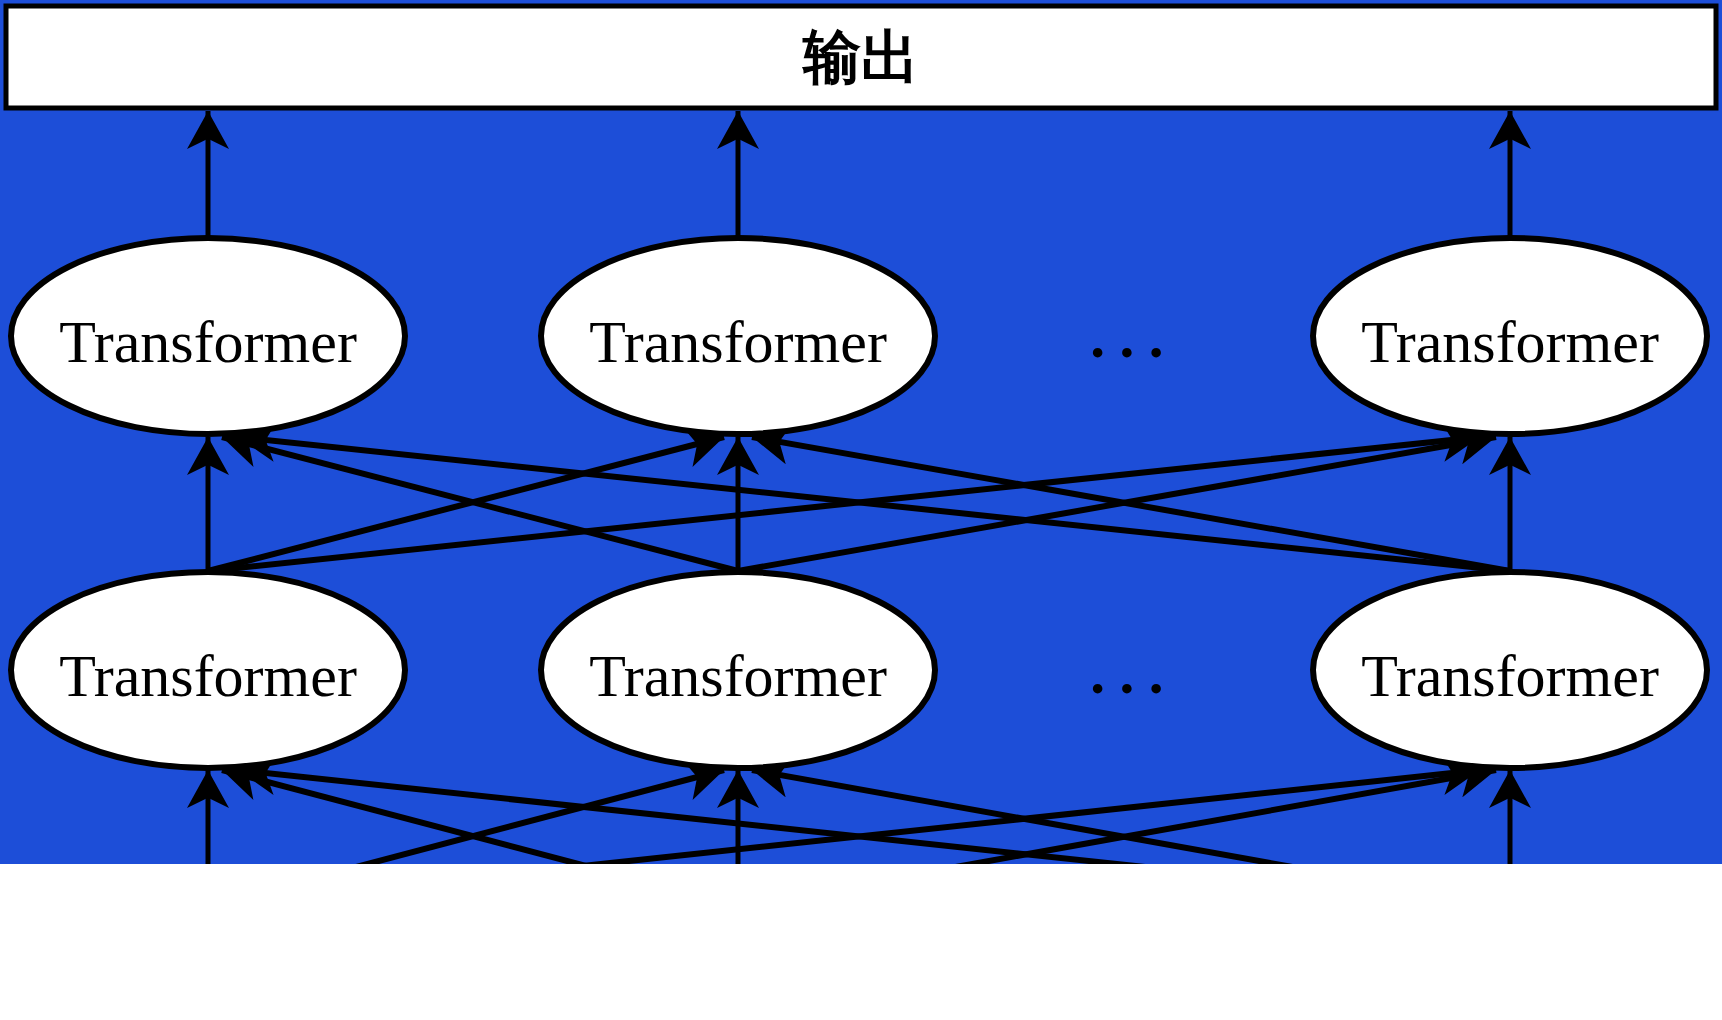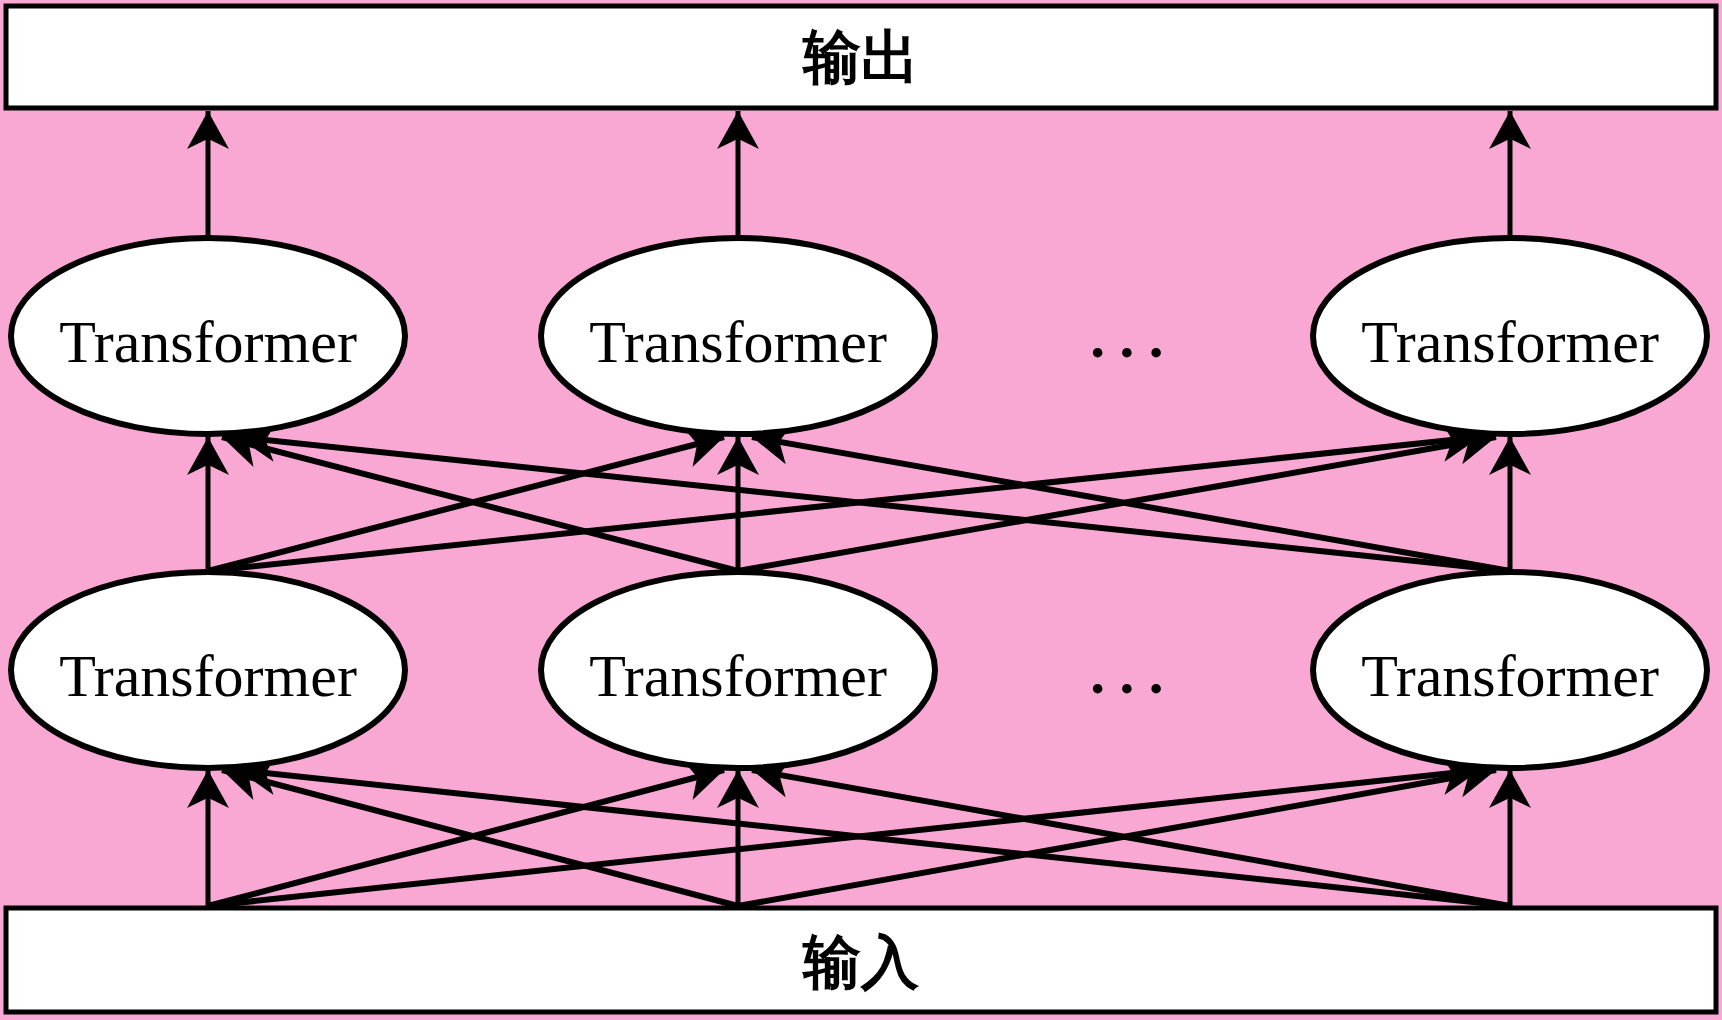--- a/index.html
+++ b/index.html
@@ -2,22 +2,22 @@
 <html><head>
 <meta charset="utf-8">
 <style>
   html, body {
     margin: 0;
     padding: 0;
     background: #ffffff;
   }
   .canvas-wrap {
     width: 1722px;
-    height: 1020px;
-    background: #f9a8d4;
+    height: 864px;
+    background: #1d4ed8;
     overflow: hidden;
   }
   svg { display: block; }
   .box {
     fill: #ffffff;
     stroke: #000000;
     stroke-width: 5;
   }
   .node-ellipse {
     fill: #ffffff;

